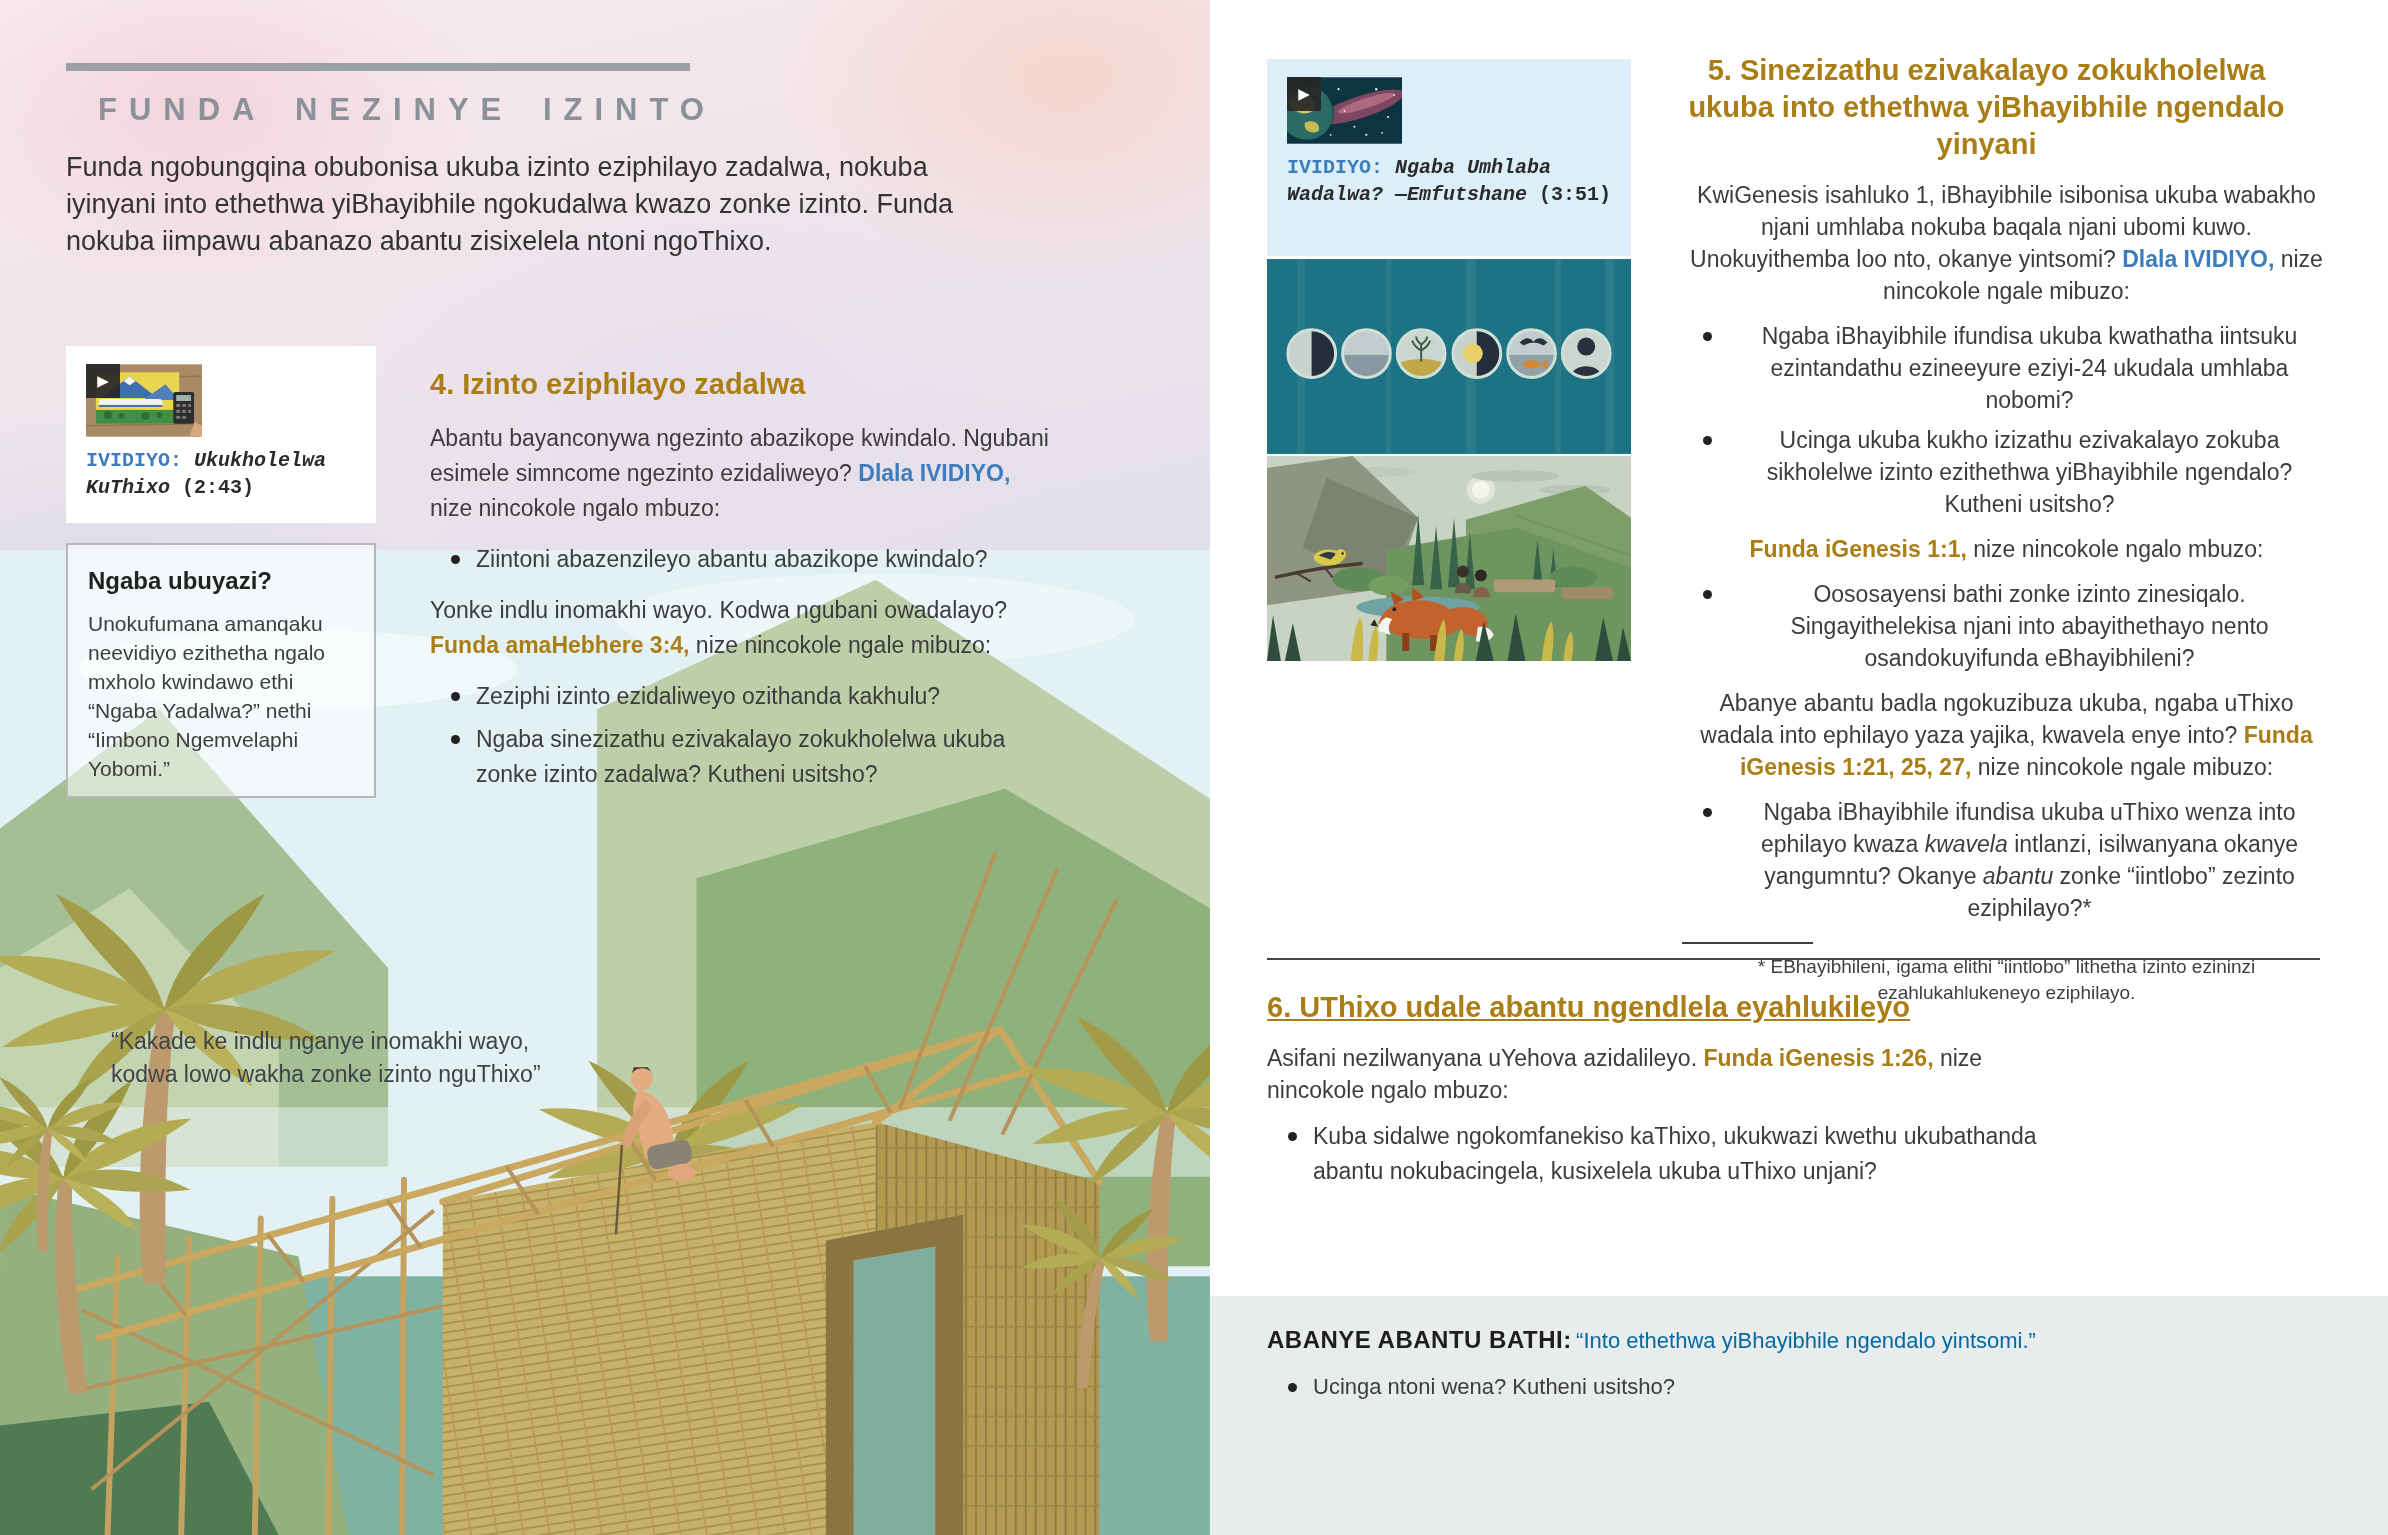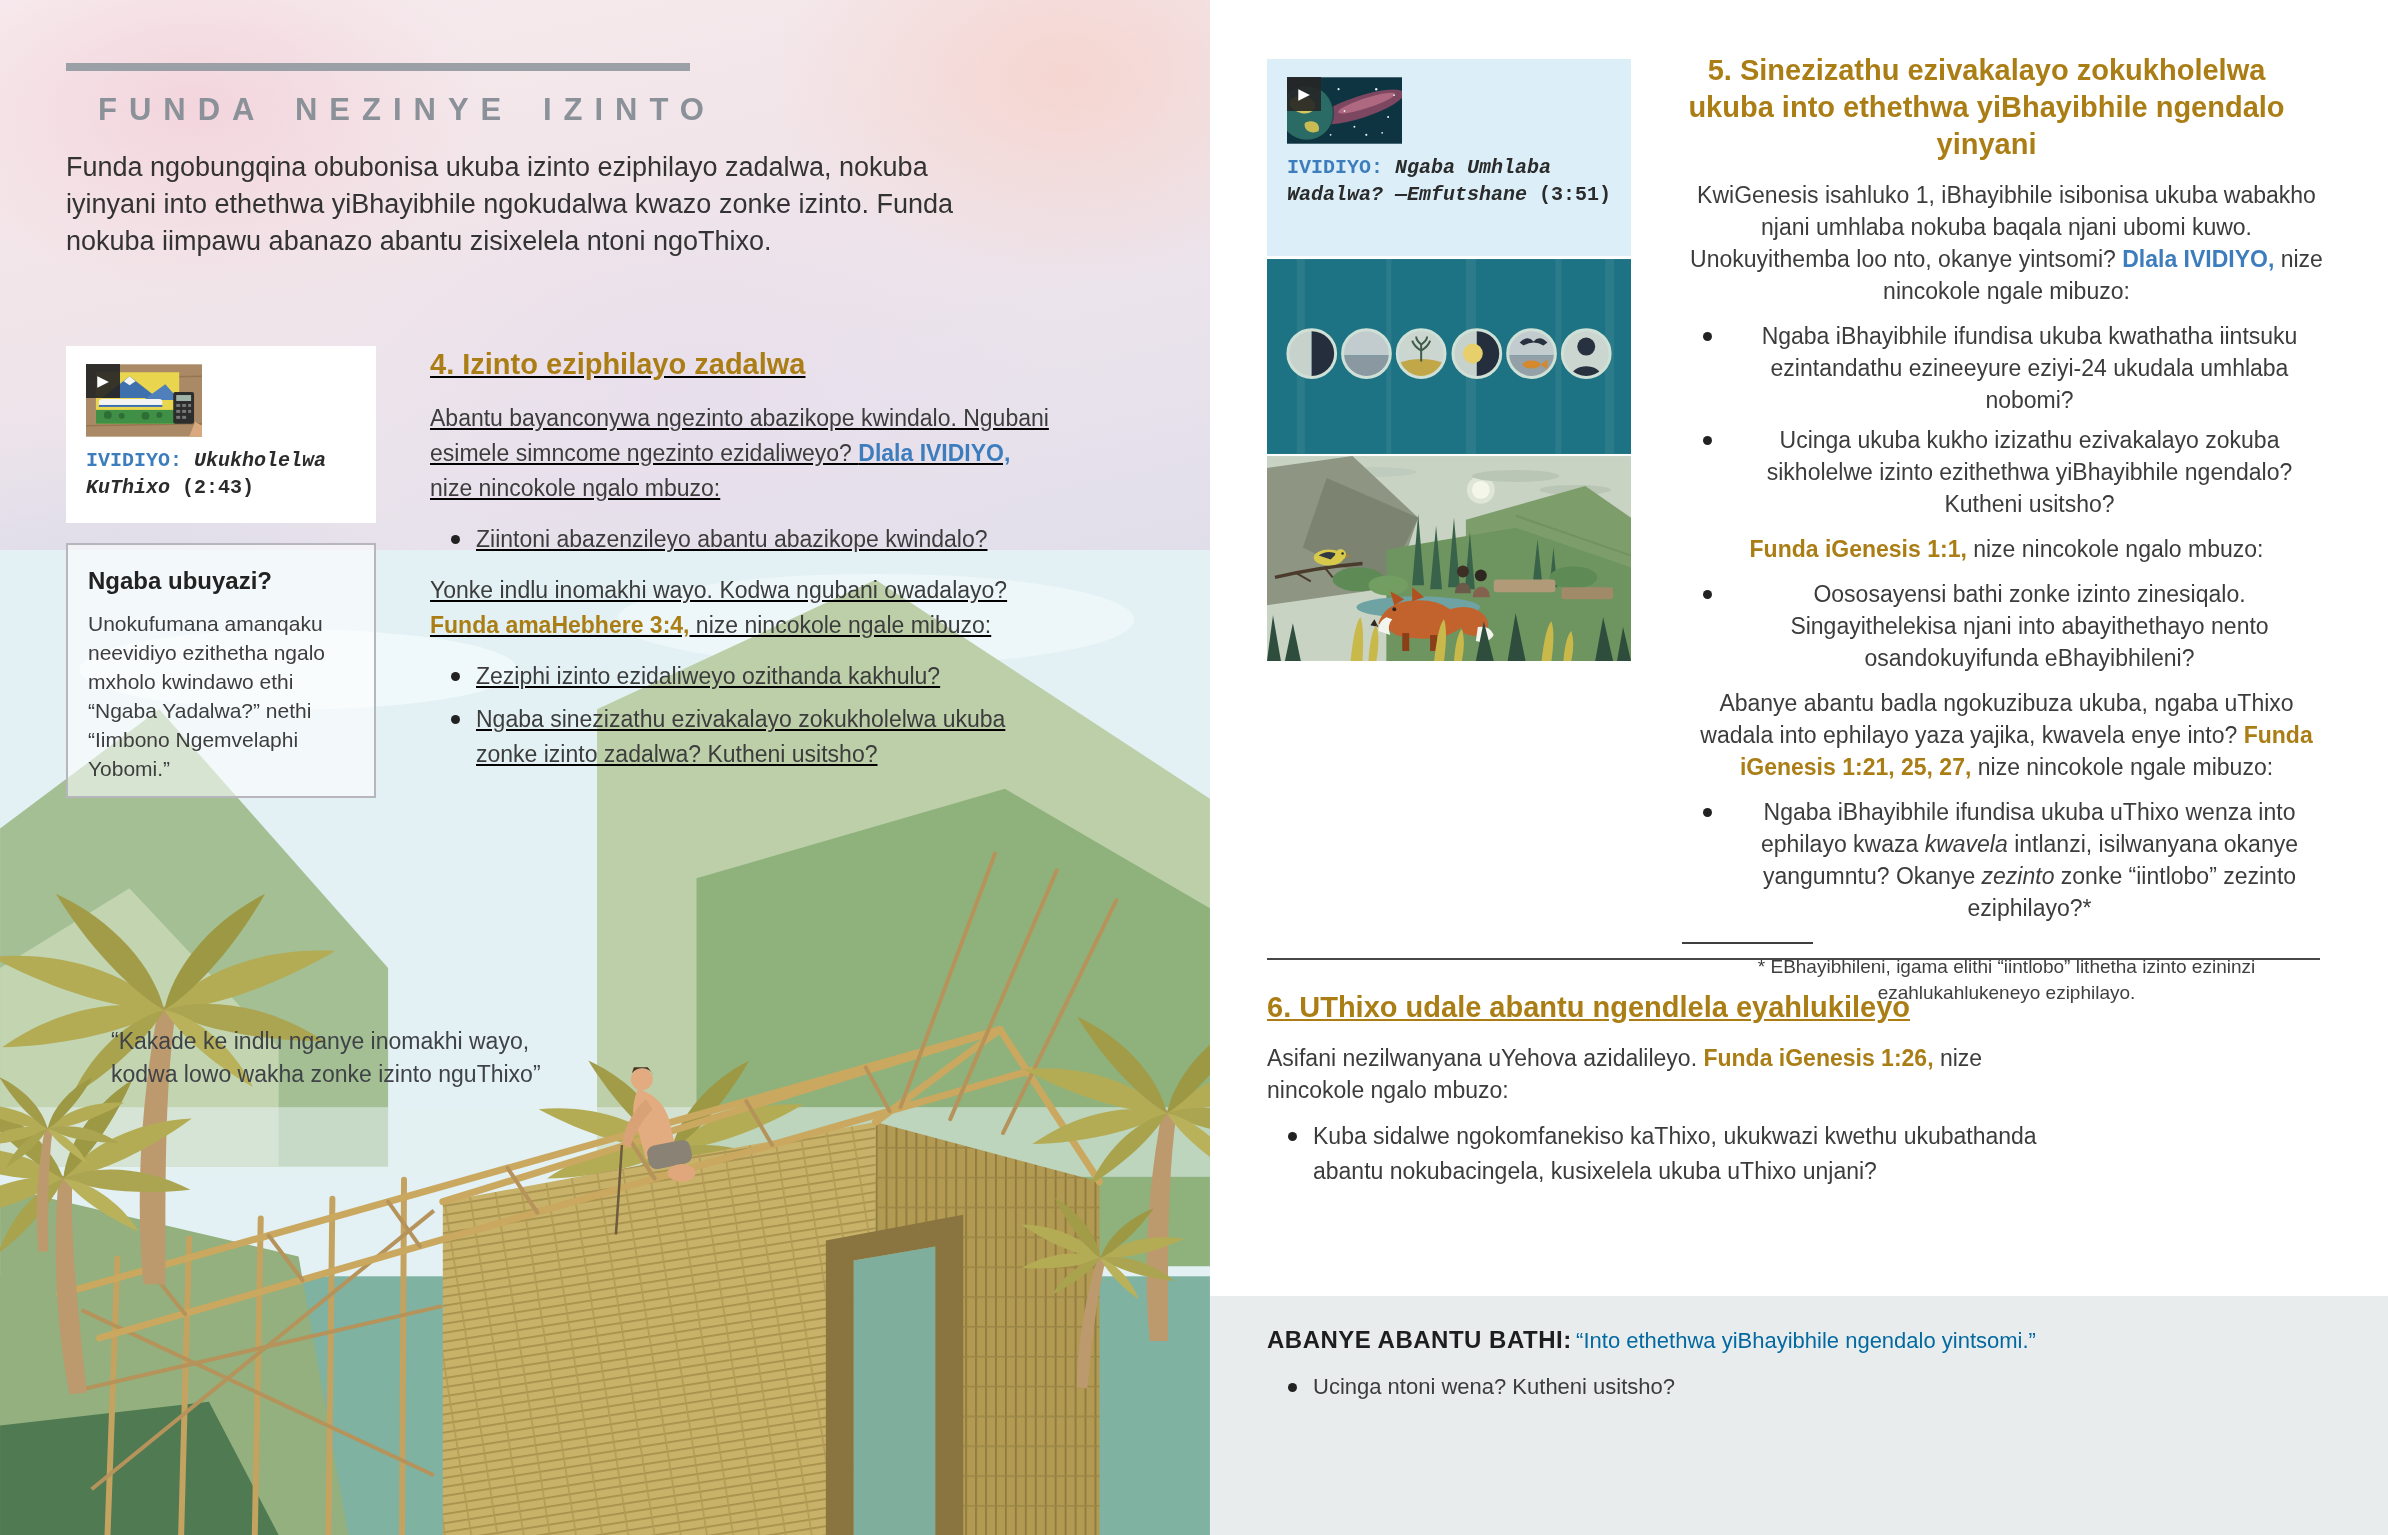--- a/index.html
+++ b/index.html
@@ -30,21 +30,21 @@
   .vcaption{position:absolute;left:20px;top:101px;width:275px;font-size:20px;font-weight:bold;
             line-height:27px;color:#2b2b2b;font-family:Liberation Mono, monospace;}
   .vlabel{color:#3d7dbd;}
   .vtitle{font-style:italic;}
 
   .know-box{left:66px;top:543px;width:310px;height:255px;background:rgba(255,255,255,.58);
             border:2px solid #b6b6bc;box-sizing:border-box;padding:22px 20px;}
   .know-title{font-size:24px;font-weight:bold;color:#222;margin:0 0 14px 0;}
   .know-body{font-size:21px;line-height:29px;color:#3d3d3d;}
 
-  .sec4{left:430px;top:346px;width:625px;text-decoration:underline;}
+  .sec4{left:430px;top:366px;width:625px;}
   .gold-h{font-size:29px;font-weight:bold;color:#ab7e15;margin:0 0 18px 0;line-height:37px;}
   .body-p{font-size:23px;line-height:35px;color:#3c3c3c;margin:0 0 16px 0;}
   .link-blue{color:#3d7dbd;font-weight:bold;cursor:pointer;}
   .link-gold{color:#ab7e15;font-weight:bold;cursor:pointer;}
   ul.blist{list-style:none;margin:0 0 16px 0;padding:0;}
   ul.blist li{display:flex;margin:0 0 8px 0;}
   .dot{flex:none;width:9px;height:9px;border-radius:50%;background:#222;margin:13px 16px 0 21px;}
   .btext{font-size:23px;line-height:35px;color:#3c3c3c;}
   .quote{left:111px;top:1025px;font-size:23px;line-height:33px;color:#3f4347;white-space:pre-line;z-index:3;}
 
@@ -461,21 +461,21 @@
       <ul class="blist">
         <li>
             <span class="dot"></span>
             <span class="btext">Oososayensi bathi zonke izinto zinesiqalo. Singayithelekisa njani into abayithethayo nento osandokuyifunda eBhayibhileni?</span>
           </li>
       </ul>
       <p class="body-p"><span>Abanye abantu badla ngokuzibuza ukuba, ngaba uThixo wadala into ephilayo yaza yajika, kwavela enye into? </span><span class="link-gold">Funda iGenesis 1:21, 25, 27,</span><span> nize nincokole ngale mibuzo:</span></p>
       <ul class="blist">
         <li>
             <span class="dot"></span>
-            <span class="btext"><span>Ngaba iBhayibhile ifundisa ukuba uThixo wenza into ephilayo kwaza </span><i>kwavela</i><span> intlanzi, isilwanyana okanye yangumntu? Okanye </span><i>zezinto</i><span> zonke “iintlobo” zezinto eziphilayo?*</span></span>
+            <span class="btext"><span>Ngaba iBhayibhile ifundisa ukuba uThixo wenza into ephilayo kwaza </span><i>kwavela</i><span> intlanzi, isilwanyana okanye yangumntu? Okanye </span><i>abantu</i><span> zonke “iintlobo” zezinto eziphilayo?*</span></span>
           </li>
       </ul>
       <div class="fn-rule"></div>
       <div class="footnote">* EBhayibhileni, igama elithi “iintlobo” lithetha izinto ezininzi ezahlukahlukeneyo eziphilayo.</div>
     </div>
 
     <div class="abs divider"></div>
 
     <div class="abs sec6">
       <h2 class="gold-h">6. UThixo udale abantu ngendlela eyahlukileyo</h2>

